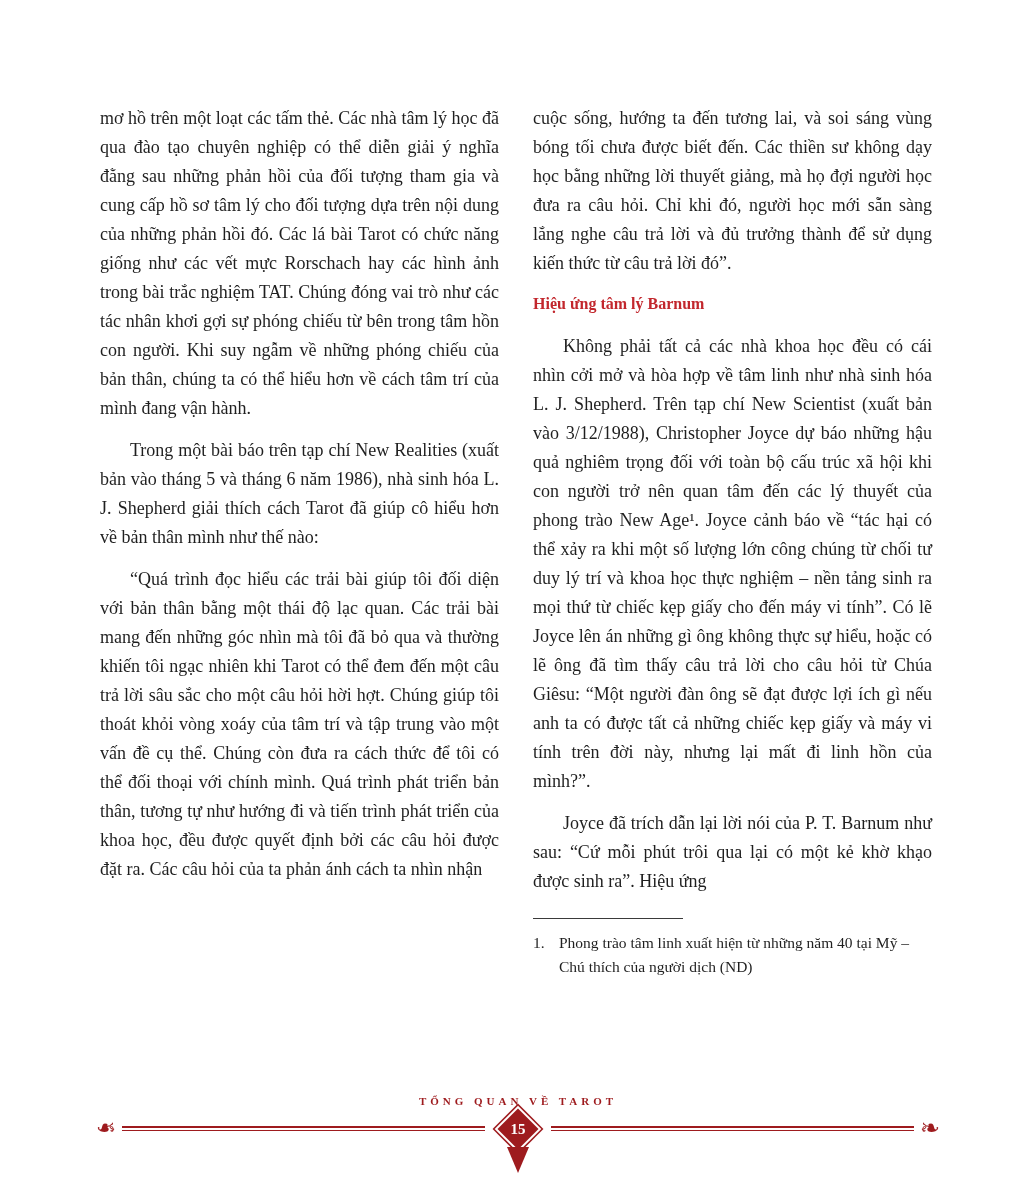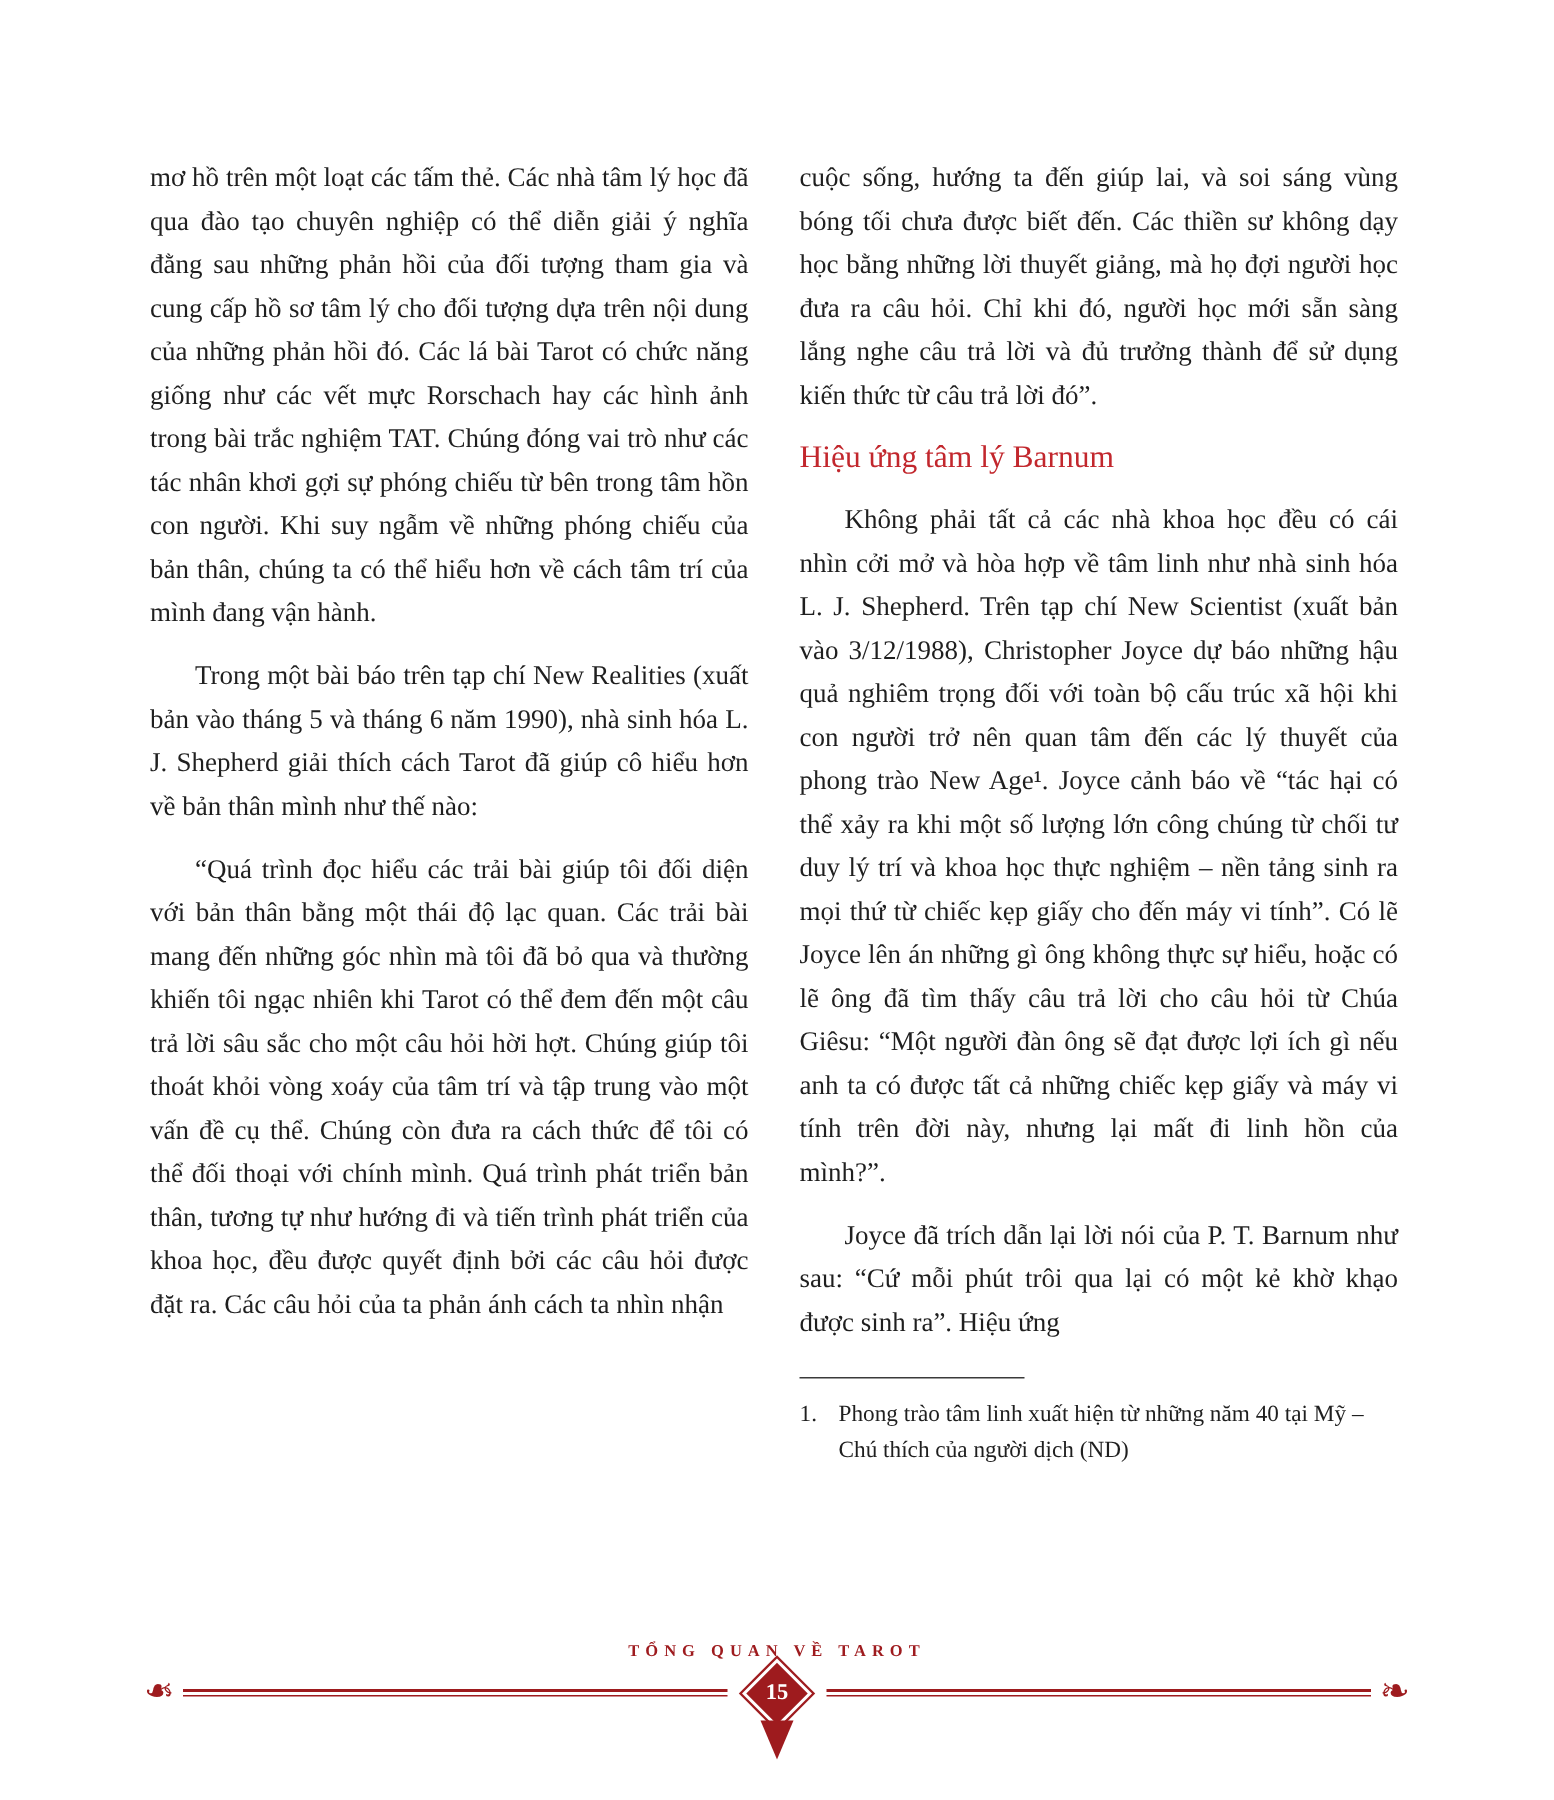--- a/index.html
+++ b/index.html
@@ -26,22 +26,22 @@
     flex: 1 1 0;
     min-width: 0;
     font-size: 18px;
     line-height: 29px;
     text-align: justify;
   }
   .col p { margin: 0 0 13px 0; }
   .col p.ind { text-indent: 30px; }
   .heading {
     color: var(--heading-red, #c2272d);
-    font-size: 21px;
-    font-weight: normal;
+    font-size: 16px;
+    font-weight: bold;
     line-height: 26px;
     margin: 7px 0 15px 0;
     text-align: left;
   }
   .footnote-sep {
     width: 150px;
     border-top: 1.5px solid #3a3a3a;
     margin: 22px 0 12px 0;
   }
   .footnote {
@@ -127,26 +127,26 @@
 </style>
 </head>
 <body>
 
 <div class="page">
 
   <main class="columns">
 
     <section class="col">
       <p>mơ hồ trên một loạt các tấm thẻ. Các nhà tâm lý học đã qua đào tạo chuyên nghiệp có thể diễn giải ý nghĩa đằng sau những phản hồi của đối tượng tham gia và cung cấp hồ sơ tâm lý cho đối tượng dựa trên nội dung của những phản hồi đó. Các lá bài Tarot có chức năng giống như các vết mực Rorschach hay các hình ảnh trong bài trắc nghiệm TAT. Chúng đóng vai trò như các tác nhân khơi gợi sự phóng chiếu từ bên trong tâm hồn con người. Khi suy ngẫm về những phóng chiếu của bản thân, chúng ta có thể hiểu hơn về cách tâm trí của mình đang vận hành.</p>
-      <p class="ind">Trong một bài báo trên tạp chí New Realities (xuất bản vào tháng 5 và tháng 6 năm 1990), nhà sinh hóa L. J. Shepherd giải thích cách Tarot đã giúp cô hiểu hơn về bản thân mình như thế nào:</p>
+      <p class="ind">Trong một bài báo trên tạp chí New Realities (xuất bản vào tháng 5 và tháng 6 năm 1986), nhà sinh hóa L. J. Shepherd giải thích cách Tarot đã giúp cô hiểu hơn về bản thân mình như thế nào:</p>
       <p class="ind">“Quá trình đọc hiểu các trải bài giúp tôi đối diện với bản thân bằng một thái độ lạc quan. Các trải bài mang đến những góc nhìn mà tôi đã bỏ qua và thường khiến tôi ngạc nhiên khi Tarot có thể đem đến một câu trả lời sâu sắc cho một câu hỏi hời hợt. Chúng giúp tôi thoát khỏi vòng xoáy của tâm trí và tập trung vào một vấn đề cụ thể. Chúng còn đưa ra cách thức để tôi có thể đối thoại với chính mình. Quá trình phát triển bản thân, tương tự như hướng đi và tiến trình phát triển của khoa học, đều được quyết định bởi các câu hỏi được đặt ra. Các câu hỏi của ta phản ánh cách ta nhìn nhận</p>
     </section>
 
     <section class="col">
-      <p>cuộc sống, hướng ta đến giúp lai, và soi sáng vùng bóng tối chưa được biết đến. Các thiền sư không dạy học bằng những lời thuyết giảng, mà họ đợi người học đưa ra câu hỏi. Chỉ khi đó, người học mới sẵn sàng lắng nghe câu trả lời và đủ trưởng thành để sử dụng kiến thức từ câu trả lời đó”.</p>
+      <p>cuộc sống, hướng ta đến tương lai, và soi sáng vùng bóng tối chưa được biết đến. Các thiền sư không dạy học bằng những lời thuyết giảng, mà họ đợi người học đưa ra câu hỏi. Chỉ khi đó, người học mới sẵn sàng lắng nghe câu trả lời và đủ trưởng thành để sử dụng kiến thức từ câu trả lời đó”.</p>
       <h2 class="heading">Hiệu ứng tâm lý Barnum</h2>
       <p class="ind">Không phải tất cả các nhà khoa học đều có cái nhìn cởi mở và hòa hợp về tâm linh như nhà sinh hóa L. J. Shepherd. Trên tạp chí New Scientist (xuất bản vào 3/12/1988), Christopher Joyce dự báo những hậu quả nghiêm trọng đối với toàn bộ cấu trúc xã hội khi con người trở nên quan tâm đến các lý thuyết của phong trào New Age¹. Joyce cảnh báo về “tác hại có thể xảy ra khi một số lượng lớn công chúng từ chối tư duy lý trí và khoa học thực nghiệm – nền tảng sinh ra mọi thứ từ chiếc kẹp giấy cho đến máy vi tính”. Có lẽ Joyce lên án những gì ông không thực sự hiểu, hoặc có lẽ ông đã tìm thấy câu trả lời cho câu hỏi từ Chúa Giêsu: “Một người đàn ông sẽ đạt được lợi ích gì nếu anh ta có được tất cả những chiếc kẹp giấy và máy vi tính trên đời này, nhưng lại mất đi linh hồn của mình?”.</p>
       <p class="ind">Joyce đã trích dẫn lại lời nói của P. T. Barnum như sau: “Cứ mỗi phút trôi qua lại có một kẻ khờ khạo được sinh ra”. Hiệu ứng</p>
       <div class="footnote-sep"></div>
       <div class="footnote">
         <span class="fn-marker">1.</span>
         <span class="fn-text">Phong trào tâm linh xuất hiện từ những năm 40 tại Mỹ – Chú thích của người dịch (ND)</span>
       </div>
     </section>
 

